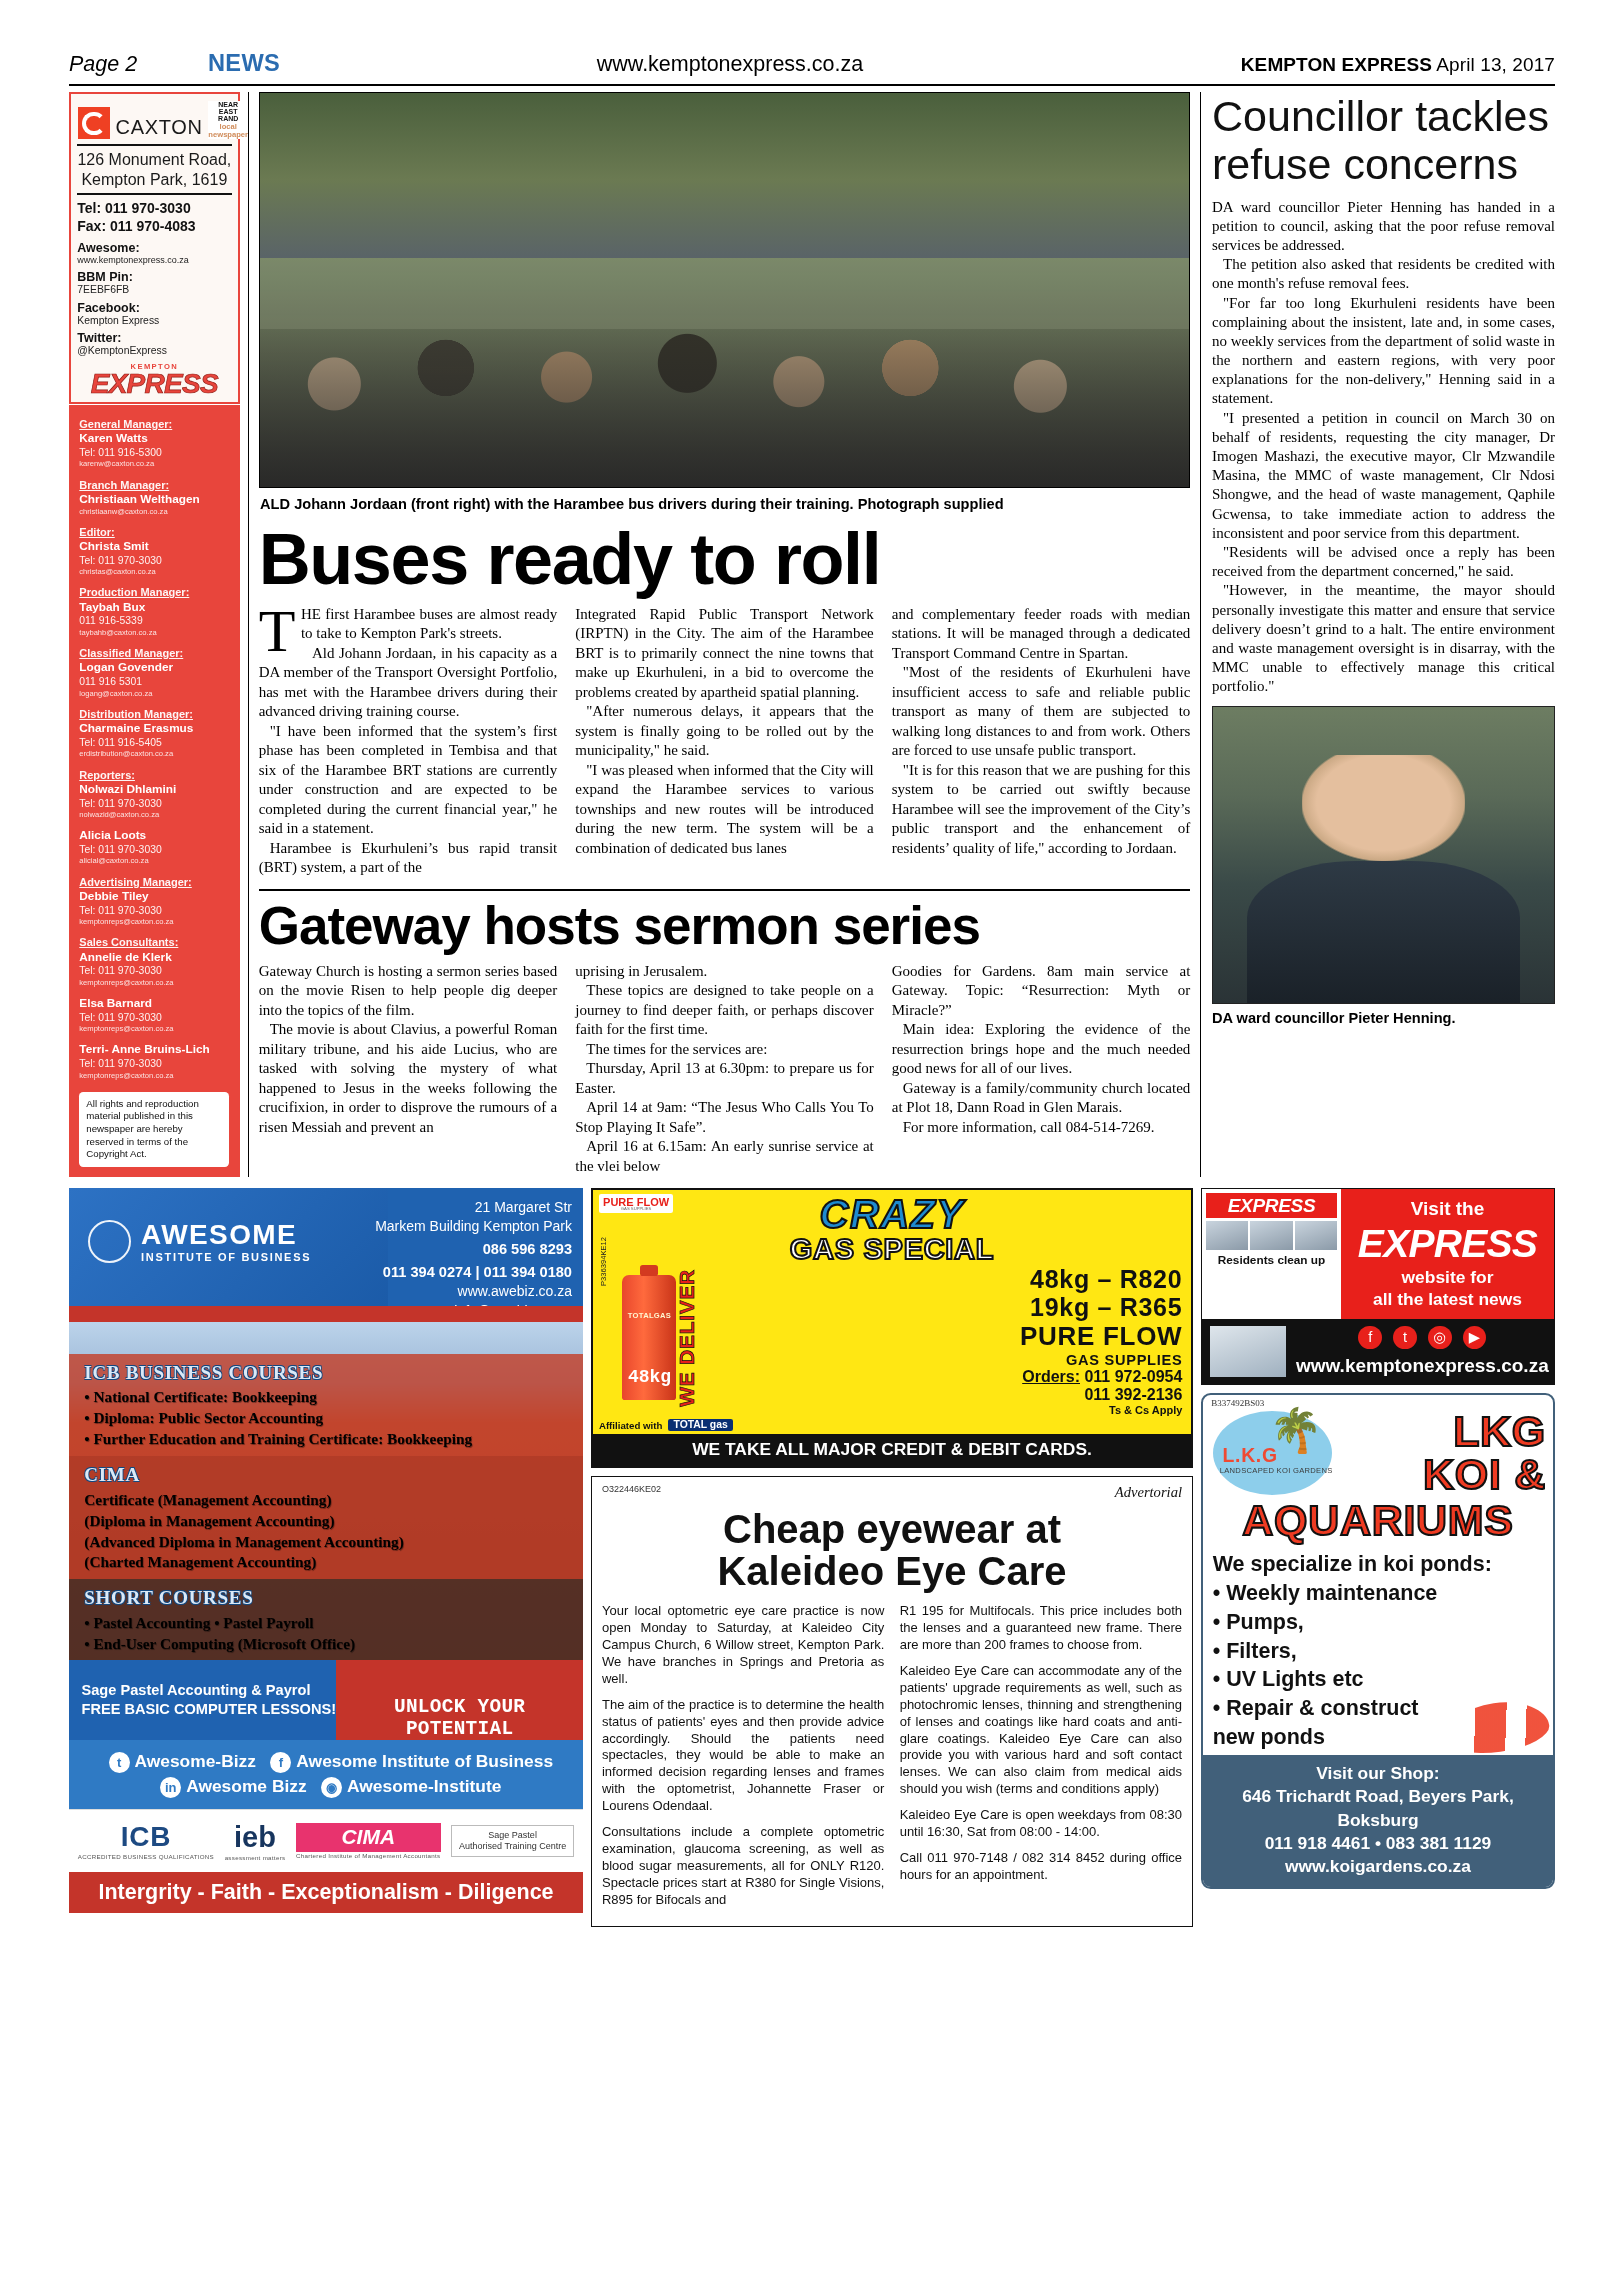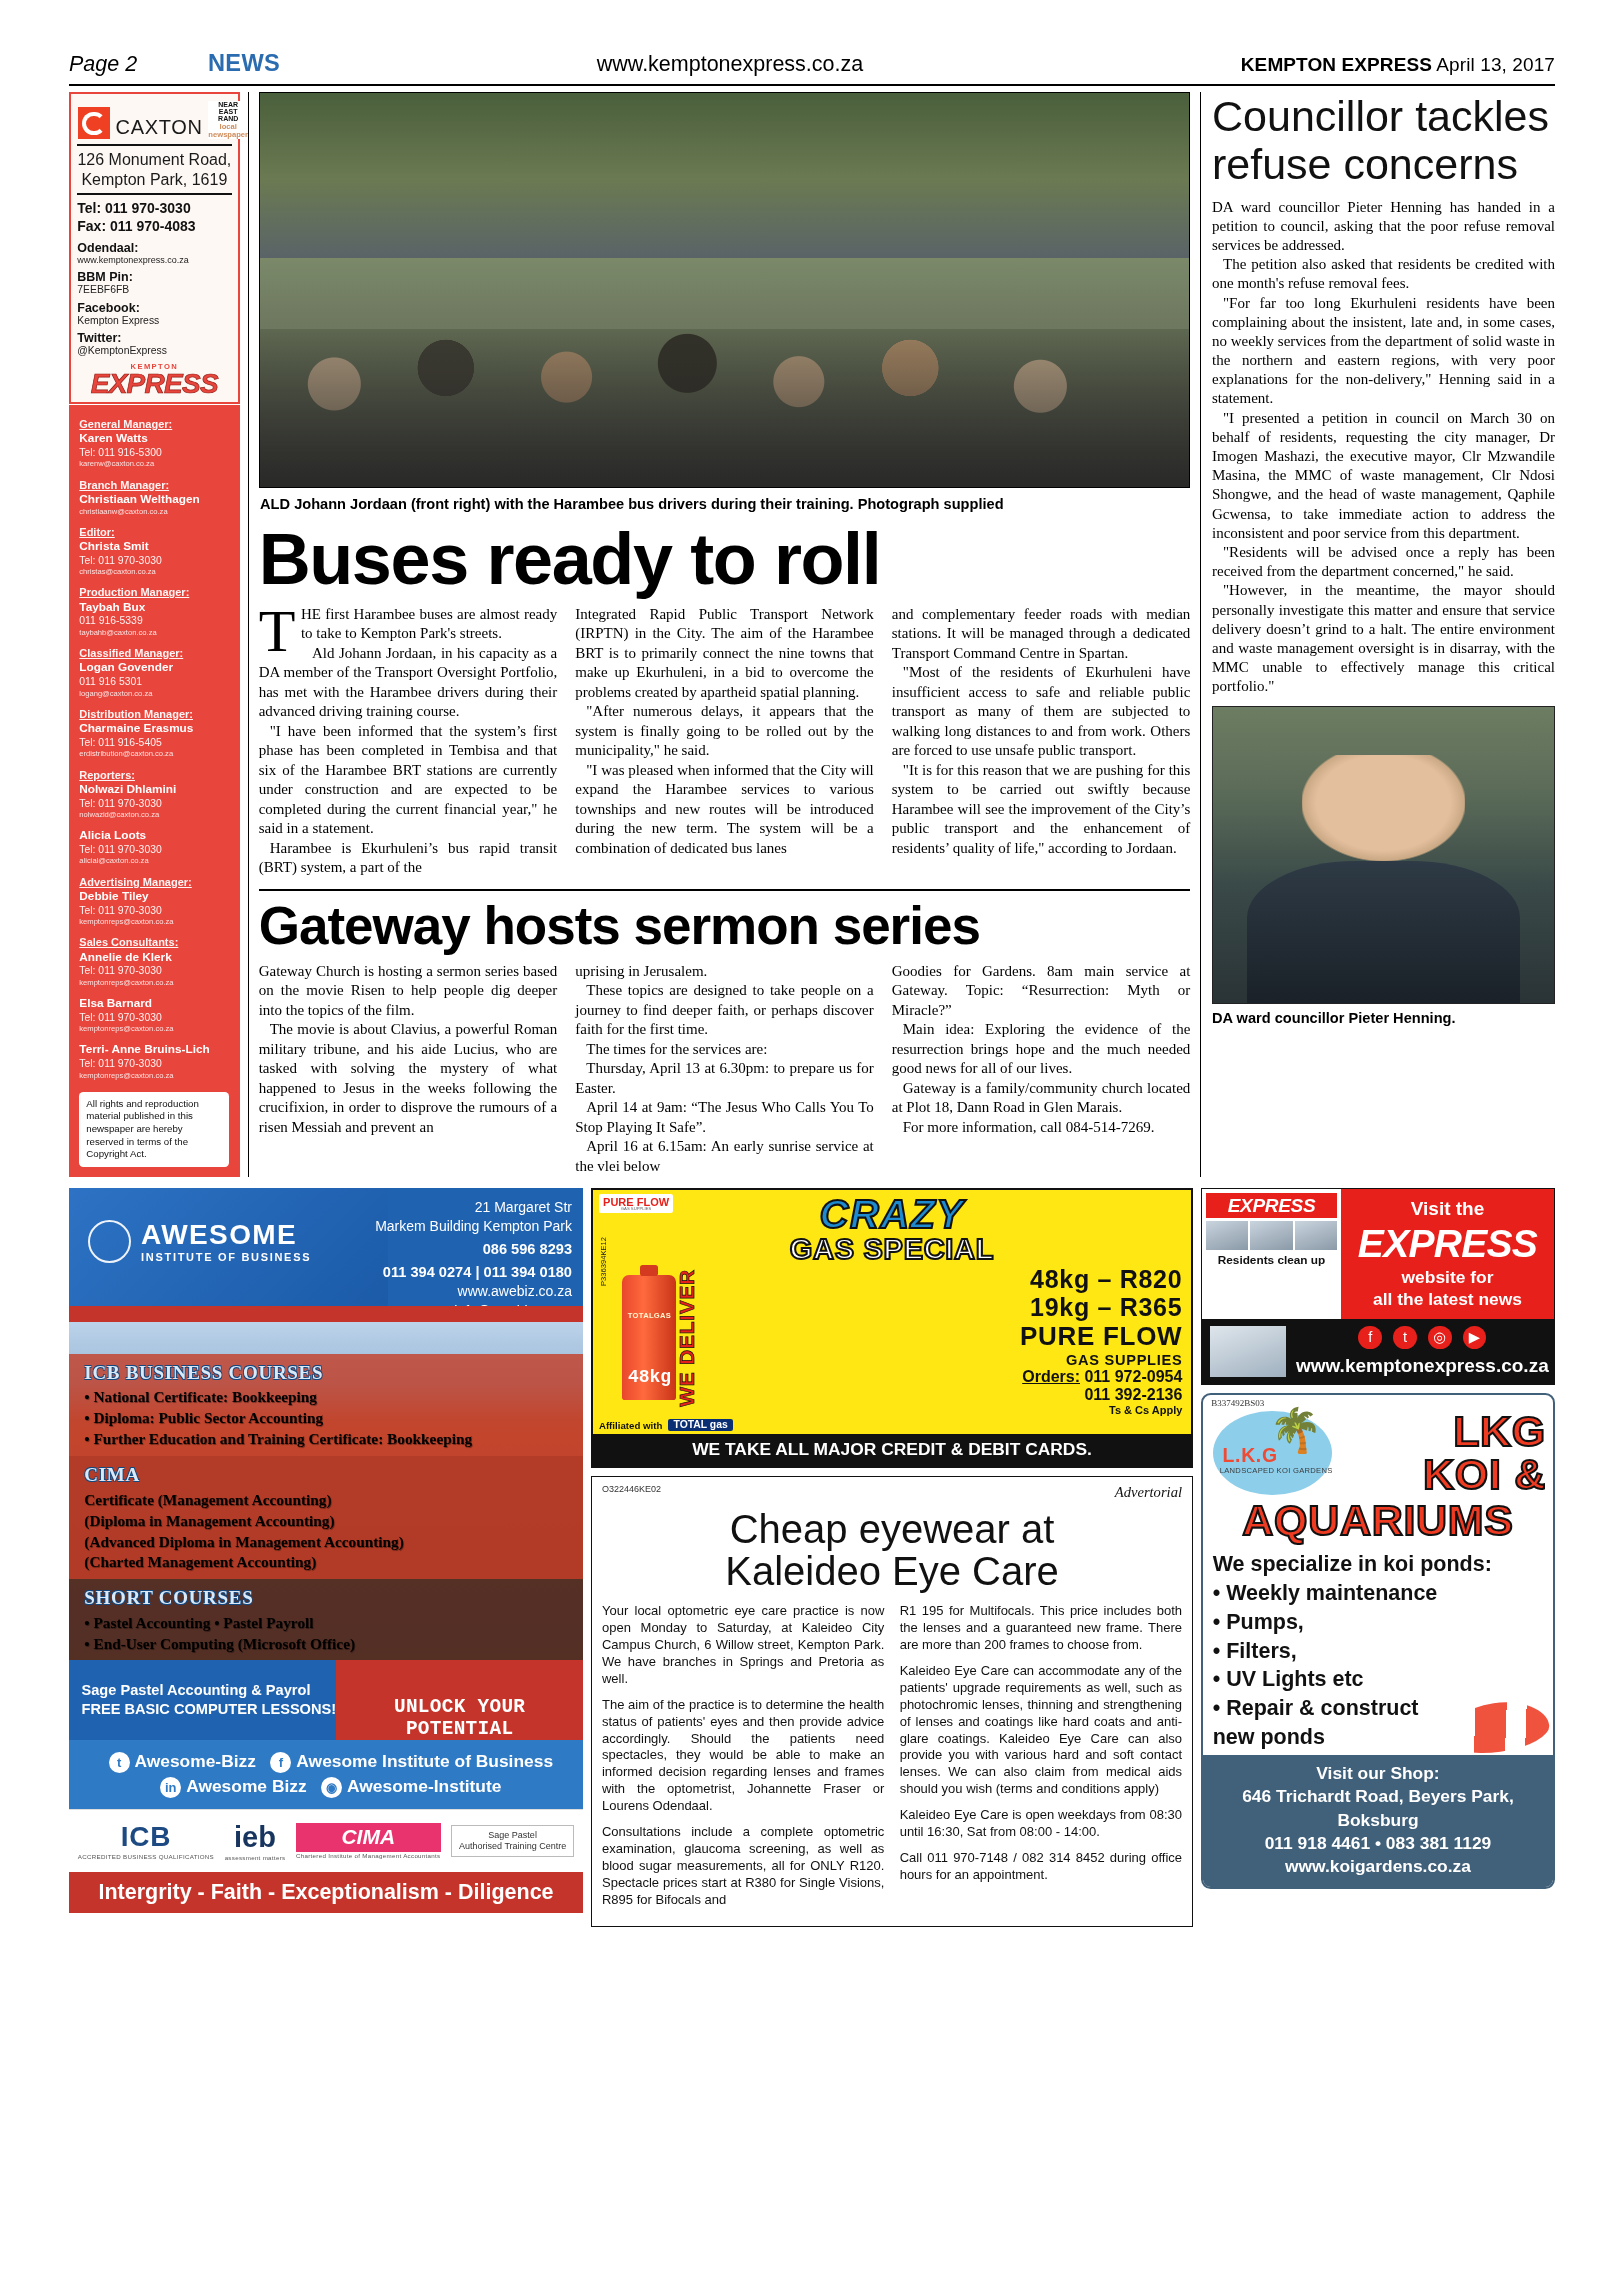--- a/index.html
+++ b/index.html
@@ -261,21 +261,21 @@
   .kx-socrow { flex:1; text-align:center;}
   .kx-soc { display:inline-block; width:23.6px;height:23.6px;border-radius:50%; background:#e8201b; color:#fff;
             font-family:"Liberation Sans",sans-serif; font-size:14.6px; line-height:23.6px; margin:0 4.2px;}
   .kx-url { font-family:"Liberation Sans",sans-serif; font-weight:bold; font-size:19px; margin-top:5.6px;}
 
   
   .kal { border:1.4px solid #111; background:#fff; padding:7px 9.7px 8.3px 9.7px; margin-top:8.3px;}
   .kal-top { display:flex; justify-content:space-between; align-items:flex-start;}
   .kal-code { font-family:"Liberation Sans",sans-serif; font-size:9px; color:#333;}
   .kal-advertorial { font-family:"Liberation Serif",serif; font-style:italic; font-size:14.6px; color:#111;}
-  .kal-h { font-family:"Liberation Sans",sans-serif; font-weight:normal; font-size:40px; line-height:1.05;
+  .kal-h { font-family:"Liberation Sans",sans-serif; font-weight:bold; font-size:40px; line-height:1.05;
            text-align:center; color:#111; padding:7px 0 11px 0;}
   .kal-cols { display:flex; gap:15.3px;}
   .kal-cols > div { flex:1;}
   .kal-body { font-family:"Liberation Sans",sans-serif; font-size:13px; line-height:1.30; text-align:justify; color:#111;}
   .kal-body p { margin:0 0 9px 0;}
 
   
   .lkg { border:2.8px solid #41607a; border-radius:9.7px; background:#fff; margin-top:8.3px; overflow:hidden;}
   .lkg-code { font-family:"Liberation Serif",serif; font-size:9px; color:#333; padding:2.8px 0 0 8.3px;}
   .lkg-head { position:relative; padding:0 7px;}
@@ -331,21 +331,21 @@
             <span>NEAR EAST RAND</span>
             <i>local newspaper</i>
           </div>
         </div>
         <div class="cax-hr"></div>
         <div class="cax-addr">126 Monument Road,</div>
         <div class="cax-addr">Kempton Park, 1619</div>
         <div class="cax-hr"></div>
         <div class="cax-tel">Tel: 011 970-3030</div>
         <div class="cax-tel">Fax: 011 970-4083</div>
-        <div class="cax-lbl">Odendaal:</div>
+        <div class="cax-lbl">Awesome:</div>
         <div class="cax-val">www.kemptonexpress.co.za</div>
         <div class="cax-lbl">BBM Pin:</div>
         <div class="cax-val big">7EEBF6FB</div>
         <div class="cax-lbl">Facebook:</div>
         <div class="cax-val big">Kempton Express</div>
         <div class="cax-lbl">Twitter:</div>
         <div class="cax-val big">@KemptonExpress</div>
         <div class="exp-banner">
           <div class="exp-kemp">KEMPTON</div>
           <div class="exp-word">EXPRESS</div>

